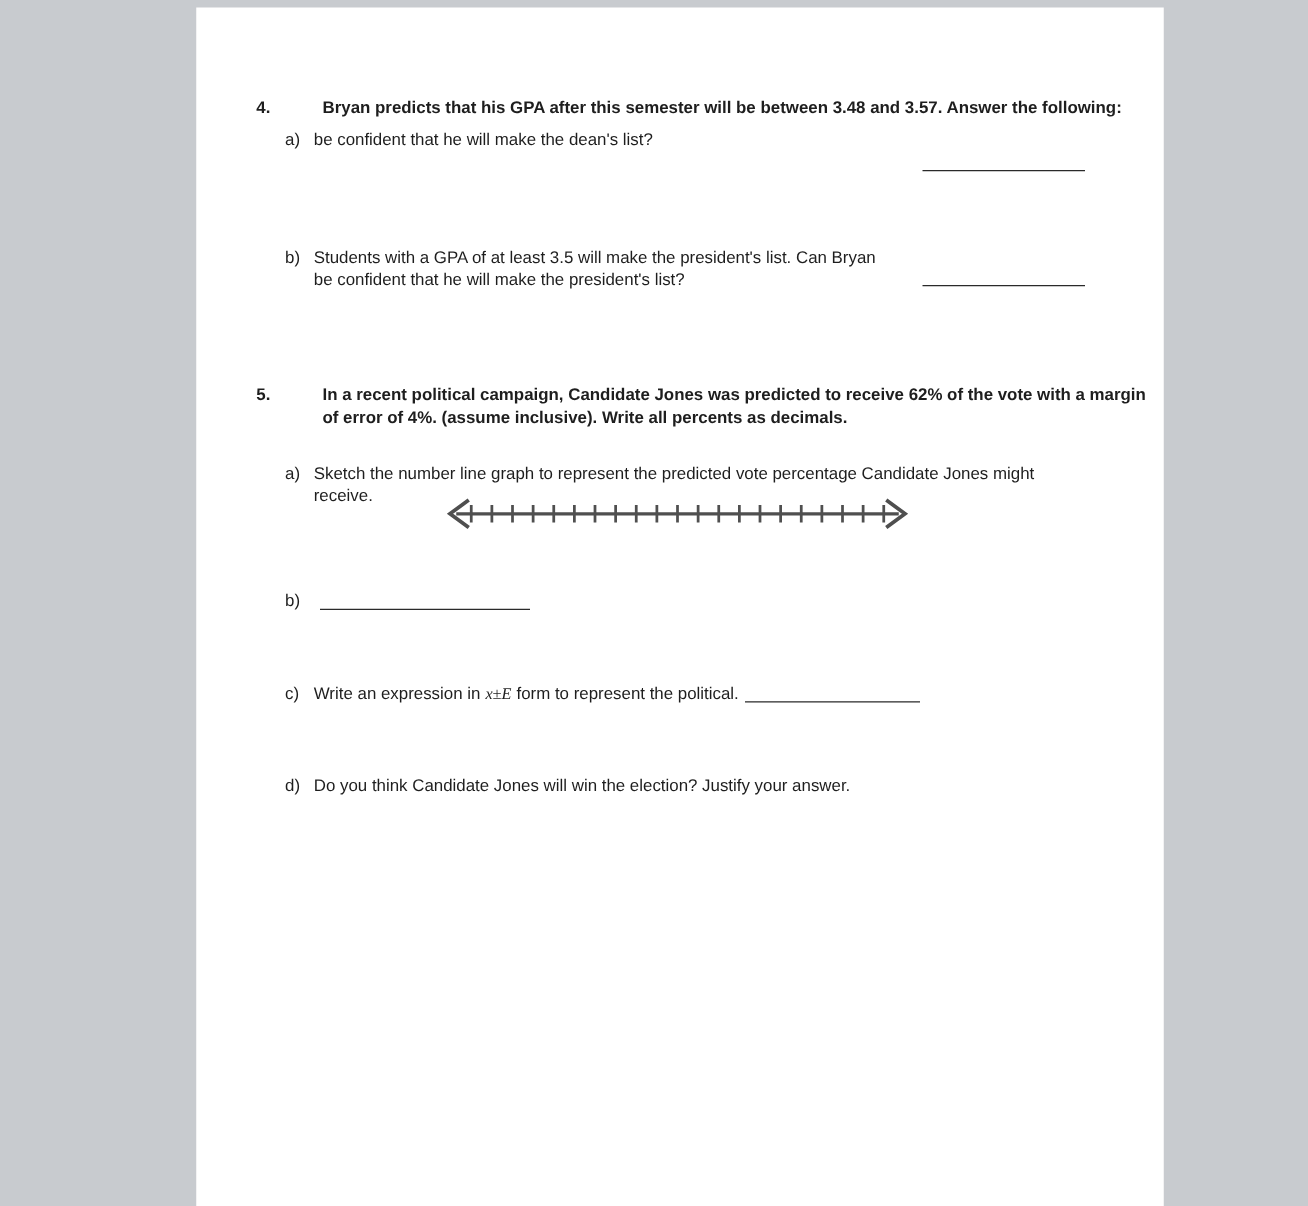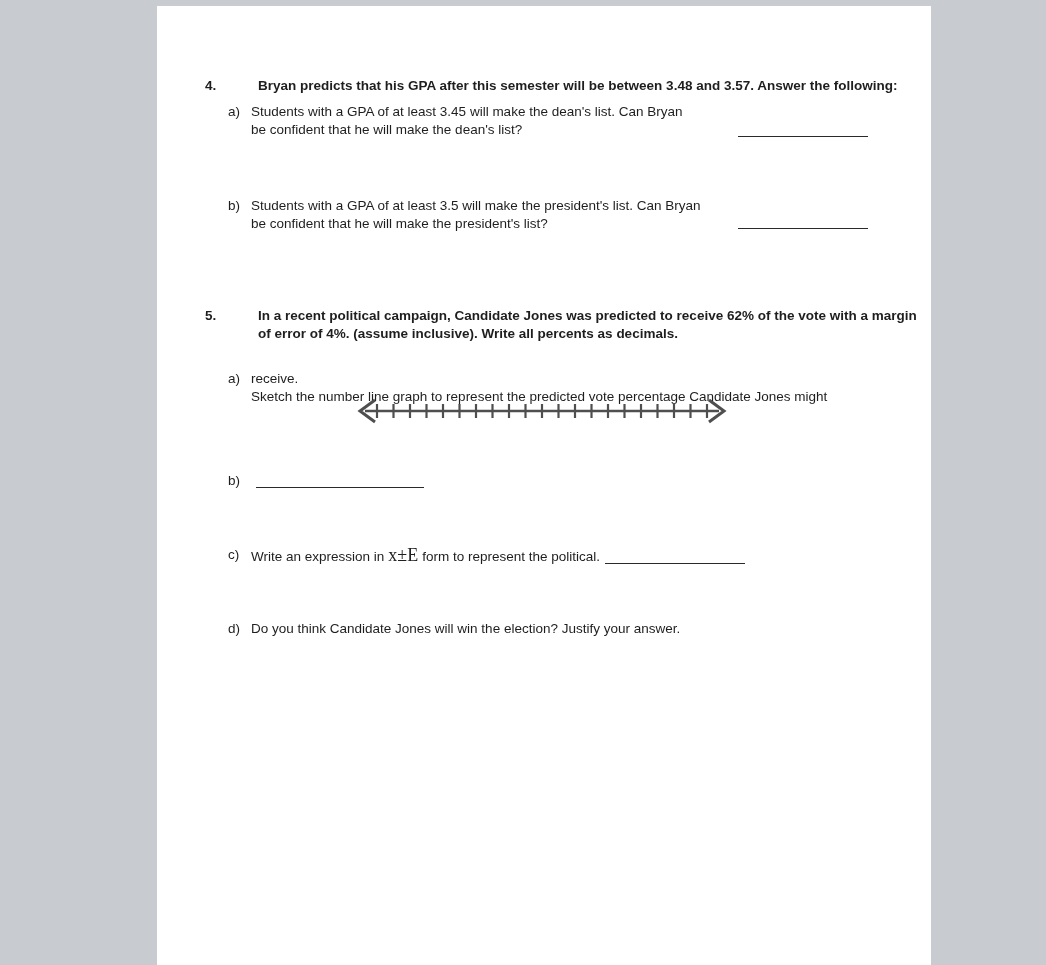--- a/index.html
+++ b/index.html
@@ -21,42 +21,41 @@
   .ptext { position:absolute; left:94px; white-space:nowrap; }
   .tline { white-space:nowrap; }
   .ansline {
     position:absolute; height:0; border-top:1.5px solid #2a2a2a;
   }
   .blank-inline {
     display:inline-block; border-bottom:1.5px solid #2a2a2a;
     position:relative; top:3px; margin-left:5px;
   }
   .mathexp {
-    font-family:"Liberation Serif", serif; 
-    font-size:18px; margin:0 4px;
+    font-family:"Liberation Serif", serif; font-style:italic;
+    font-size:13px; margin:0 4px;
   }
   .numberline-wrap { position:absolute; left:196px; top:390px; width:378px; height:30px; }
 </style>
 </head>
 <body>
 
 <div class="canvas">
   <div class="paper">
 
     <div class="row" style="top:71px">
       <span class="qnum stem">4.</span>
       <div class="qtext stem">
         <div class="tline">Bryan predicts that his GPA after this semester will be between 3.48 and 3.57. Answer the following:</div>
       </div>
     </div>
 
     <div class="row" style="top:97px">
       <span class="plabel">a)</span>
       <div class="ptext">
-        <div class="tline">Students with a GPA of at least 3.45 will make the dean's list. Can Bryan</div>
         <div class="tline">be confident that he will make the dean's list?</div>
       </div>
     </div>
     <div class="ansline" style="left:581px; top:130px; width:130px"></div>
 
     <div class="row" style="top:191px">
       <span class="plabel">b)</span>
       <div class="ptext">
         <div class="tline">Students with a GPA of at least 3.5 will make the president's list. Can Bryan</div>
         <div class="tline">be confident that he will make the president's list?</div>
@@ -68,22 +67,22 @@
       <span class="qnum stem">5.</span>
       <div class="qtext stem">
         <div class="tline">In a recent political campaign, Candidate Jones was predicted to receive 62% of the vote with a margin</div>
         <div class="tline">of error of 4%. (assume inclusive). Write all percents as decimals.</div>
       </div>
     </div>
 
     <div class="row" style="top:364px">
       <span class="plabel">a)</span>
       <div class="ptext">
+        <div class="tline">Sketch the number line graph to represent the predicted vote percentage Candidate Jones might</div>
         <div class="tline">receive.</div>
-        <div class="tline">Sketch the number line graph to represent the predicted vote percentage Candidate Jones might</div>
       </div>
     </div>
 
     <div class="numberline-wrap">
       <svg width="378" height="30" viewBox="0 0 378 30">
         <line x1="12" y1="15" x2="366" y2="15" stroke="#4f4f4f" stroke-width="2.6"></line>
         <polyline points="22,4 7,15 22,26" fill="none" stroke="#4f4f4f" stroke-width="3"></polyline>
         <polyline points="356,4 371,15 356,26" fill="none" stroke="#4f4f4f" stroke-width="3"></polyline>
         <g id="tick-group" stroke-width="2.2" stroke="#4f4f4f">
             <line x1="24" x2="24" y1="8" y2="22"></line>

